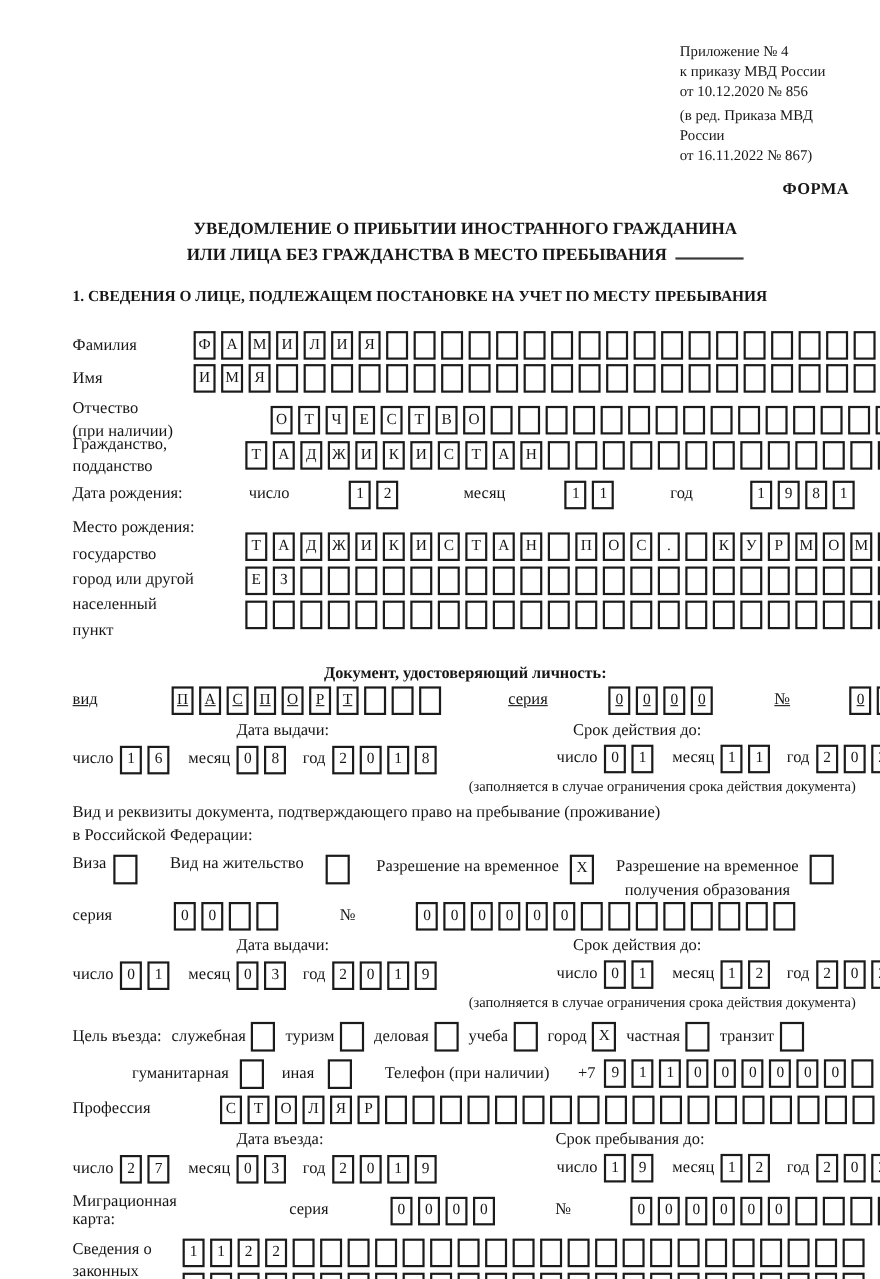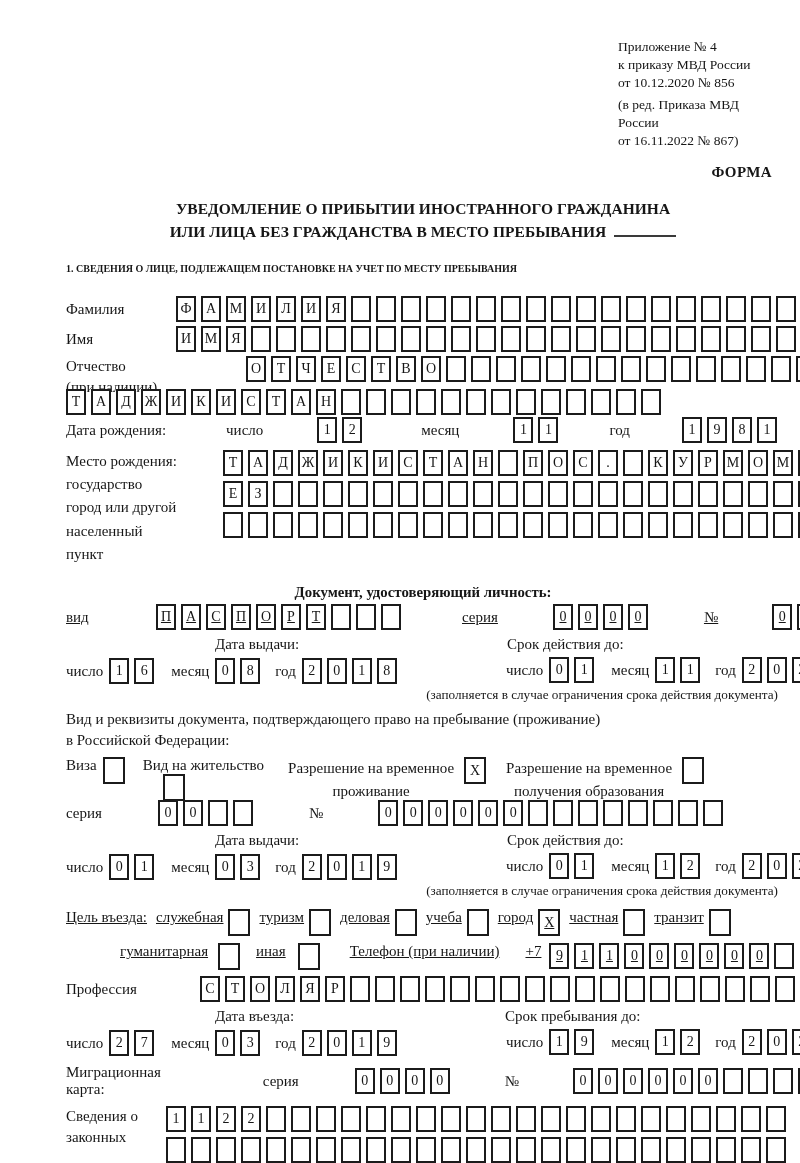--- a/index.html
+++ b/index.html
@@ -7,62 +7,62 @@
     width:800px; height:1163px; box-sizing:border-box;
     background:#fff; color:#161616;
     font-family:"Liberation Serif", serif; font-size:15px;
     padding:38px 20px 0 66px; overflow:hidden; position:relative;
   }
   .hdr { margin-left:552px; font-size:13.5px; line-height:1.32; }
   .hdr .rev { margin-top:5px; }
   .forma { text-align:right; font-weight:bold; font-size:15px; margin-top:14px; padding-right:8px; letter-spacing:.4px; }
   .title { text-align:center; font-weight:bold; font-size:15.5px; margin-top:16px; line-height:1.5; }
   .blankline { display:inline-block; width:62px; height:13px; border-bottom:2px solid #3a3a3a; margin-left:8px; }
-  .sec { font-weight:bold; font-size:10px; margin-top:20px; white-space:nowrap; }
+  .sec { font-weight:bold; font-size:14px; margin-top:20px; white-space:nowrap; }
 
   .row { display:flex; align-items:center; margin-top:4px;gap:46px; }
-  .row.top { align-items:flex-start; }
+  .row.top { align-items:center; }
   .lbl { flex-shrink:0; }
   .lbl2 { flex-shrink:0; line-height:1.35; }
   .cells { display:flex; flex-wrap:nowrap; }
   .cell {
     width:16px; height:22px; border:2px solid #1b1b1b; margin-right:5px;
     display:flex; align-items:center; justify-content:center;
     font-size:14px; flex-shrink:0; background:#fff;
   }
   .cb {
     width:18px; height:23px; border:2px solid #1b1b1b;
     display:inline-flex; align-items:center; justify-content:center;
     font-size:14px; flex-shrink:0; background:#fff;
   }
   .w64 { width:64px; } .w44 { width:44px; } .w88 { width:88px; }
   .w111 { width:111px; } .w134 { width:134px; }
 
   .center-bold { text-align:center; font-weight:bold; margin-top:18px; font-size:14.8px; }
 
   .pairhead { position:relative; height:19px; margin-top:6px; }
   .ph1 { position:absolute; left:149px; }
-  .ph2 { position:absolute; left:441px; }
+  .ph2 { position:absolute; left:455px; }
   .ph2b { position:absolute; left:439px; }
   .pairrow { position:relative; display:flex; align-items:center; margin-top:2px; height:28px; }
   .dg { display:flex; align-items:center; }
   .dg .t { margin-right:6px; }
   .dg .t.m { margin-left:12px; }
   .dg .t.y { margin-left:10px; }
   .dg2 { position:absolute; left:440px; top:0; }
   .note { text-align:right; font-size:13.2px; margin-top:2px; padding-right:2px; }
 
   .introline { margin-top:8px; }
   .optrow { display:flex; align-items:flex-start; margin-top:8px; }
   .opt { display:flex; align-items:flex-start; }
   .optlines { text-align:center; line-height:1.5; }
-  .gap6 { margin-left:6px; } .gap10 { margin-left:10px; } .gap14 { margin-left:18px;flex-direction:column; }
+  .gap6 { margin-left:6px; } .gap10 { margin-left:10px; } .gap14 { margin-left:30px; }
   .gap20 { margin-left:20px; } .gap24 { margin-left:24px; }
 
-  .purp { display:flex; align-items:flex-start; margin-top:10px; white-space:nowrap;text-decoration:underline; }
+  .purp { display:flex; align-items:center; margin-top:10px; white-space:nowrap; }
   .purp .cb { margin-left:5px; }
   .purp .o { margin-left:9px; }
 
   .guard { display:flex; align-items:flex-start; margin-top:8px; }
   .glabels { width:100px; flex-shrink:0; line-height:1.37; }
   .gcol .cells { margin-bottom:5px; }
 </style>
 </head>
 <body>
 
@@ -175,20 +175,24 @@
         <div class="cell"></div>
         <div class="cell"></div>
         <div class="cell"></div>
         <div class="cell"></div>
         <div class="cell"></div>
         <div class="cell"></div>
       </div>
   </div>
 
   <div class="row top" style="margin-top:-8px;">
+    <div class="lbl2 w111">
+      <div>Гражданство,</div>
+      <div>подданство</div>
+    </div>
     <div class="cells">
         <div class="cell">Т</div>
         <div class="cell">А</div>
         <div class="cell">Д</div>
         <div class="cell">Ж</div>
         <div class="cell">И</div>
         <div class="cell">К</div>
         <div class="cell">И</div>
         <div class="cell">С</div>
         <div class="cell">Т</div>
@@ -416,21 +420,20 @@
       <span>Виза</span>
       <span class="cb gap6"></span>
     </div>
     <div class="opt gap14">
       <span>Вид на жительство</span>
       <span class="cb gap20"></span>
     </div>
     <div class="opt gap24">
       <div class="optlines">
         <div>Разрешение на временное</div>
-        <div>проживание</div>
       </div>
       <span class="cb gap10">X</span>
     </div>
     <div class="opt gap20">
       <div class="optlines">
         <div>Разрешение на временное</div>
         <div>получения образования</div>
       </div>
       <span class="cb gap10"></span>
     </div>

